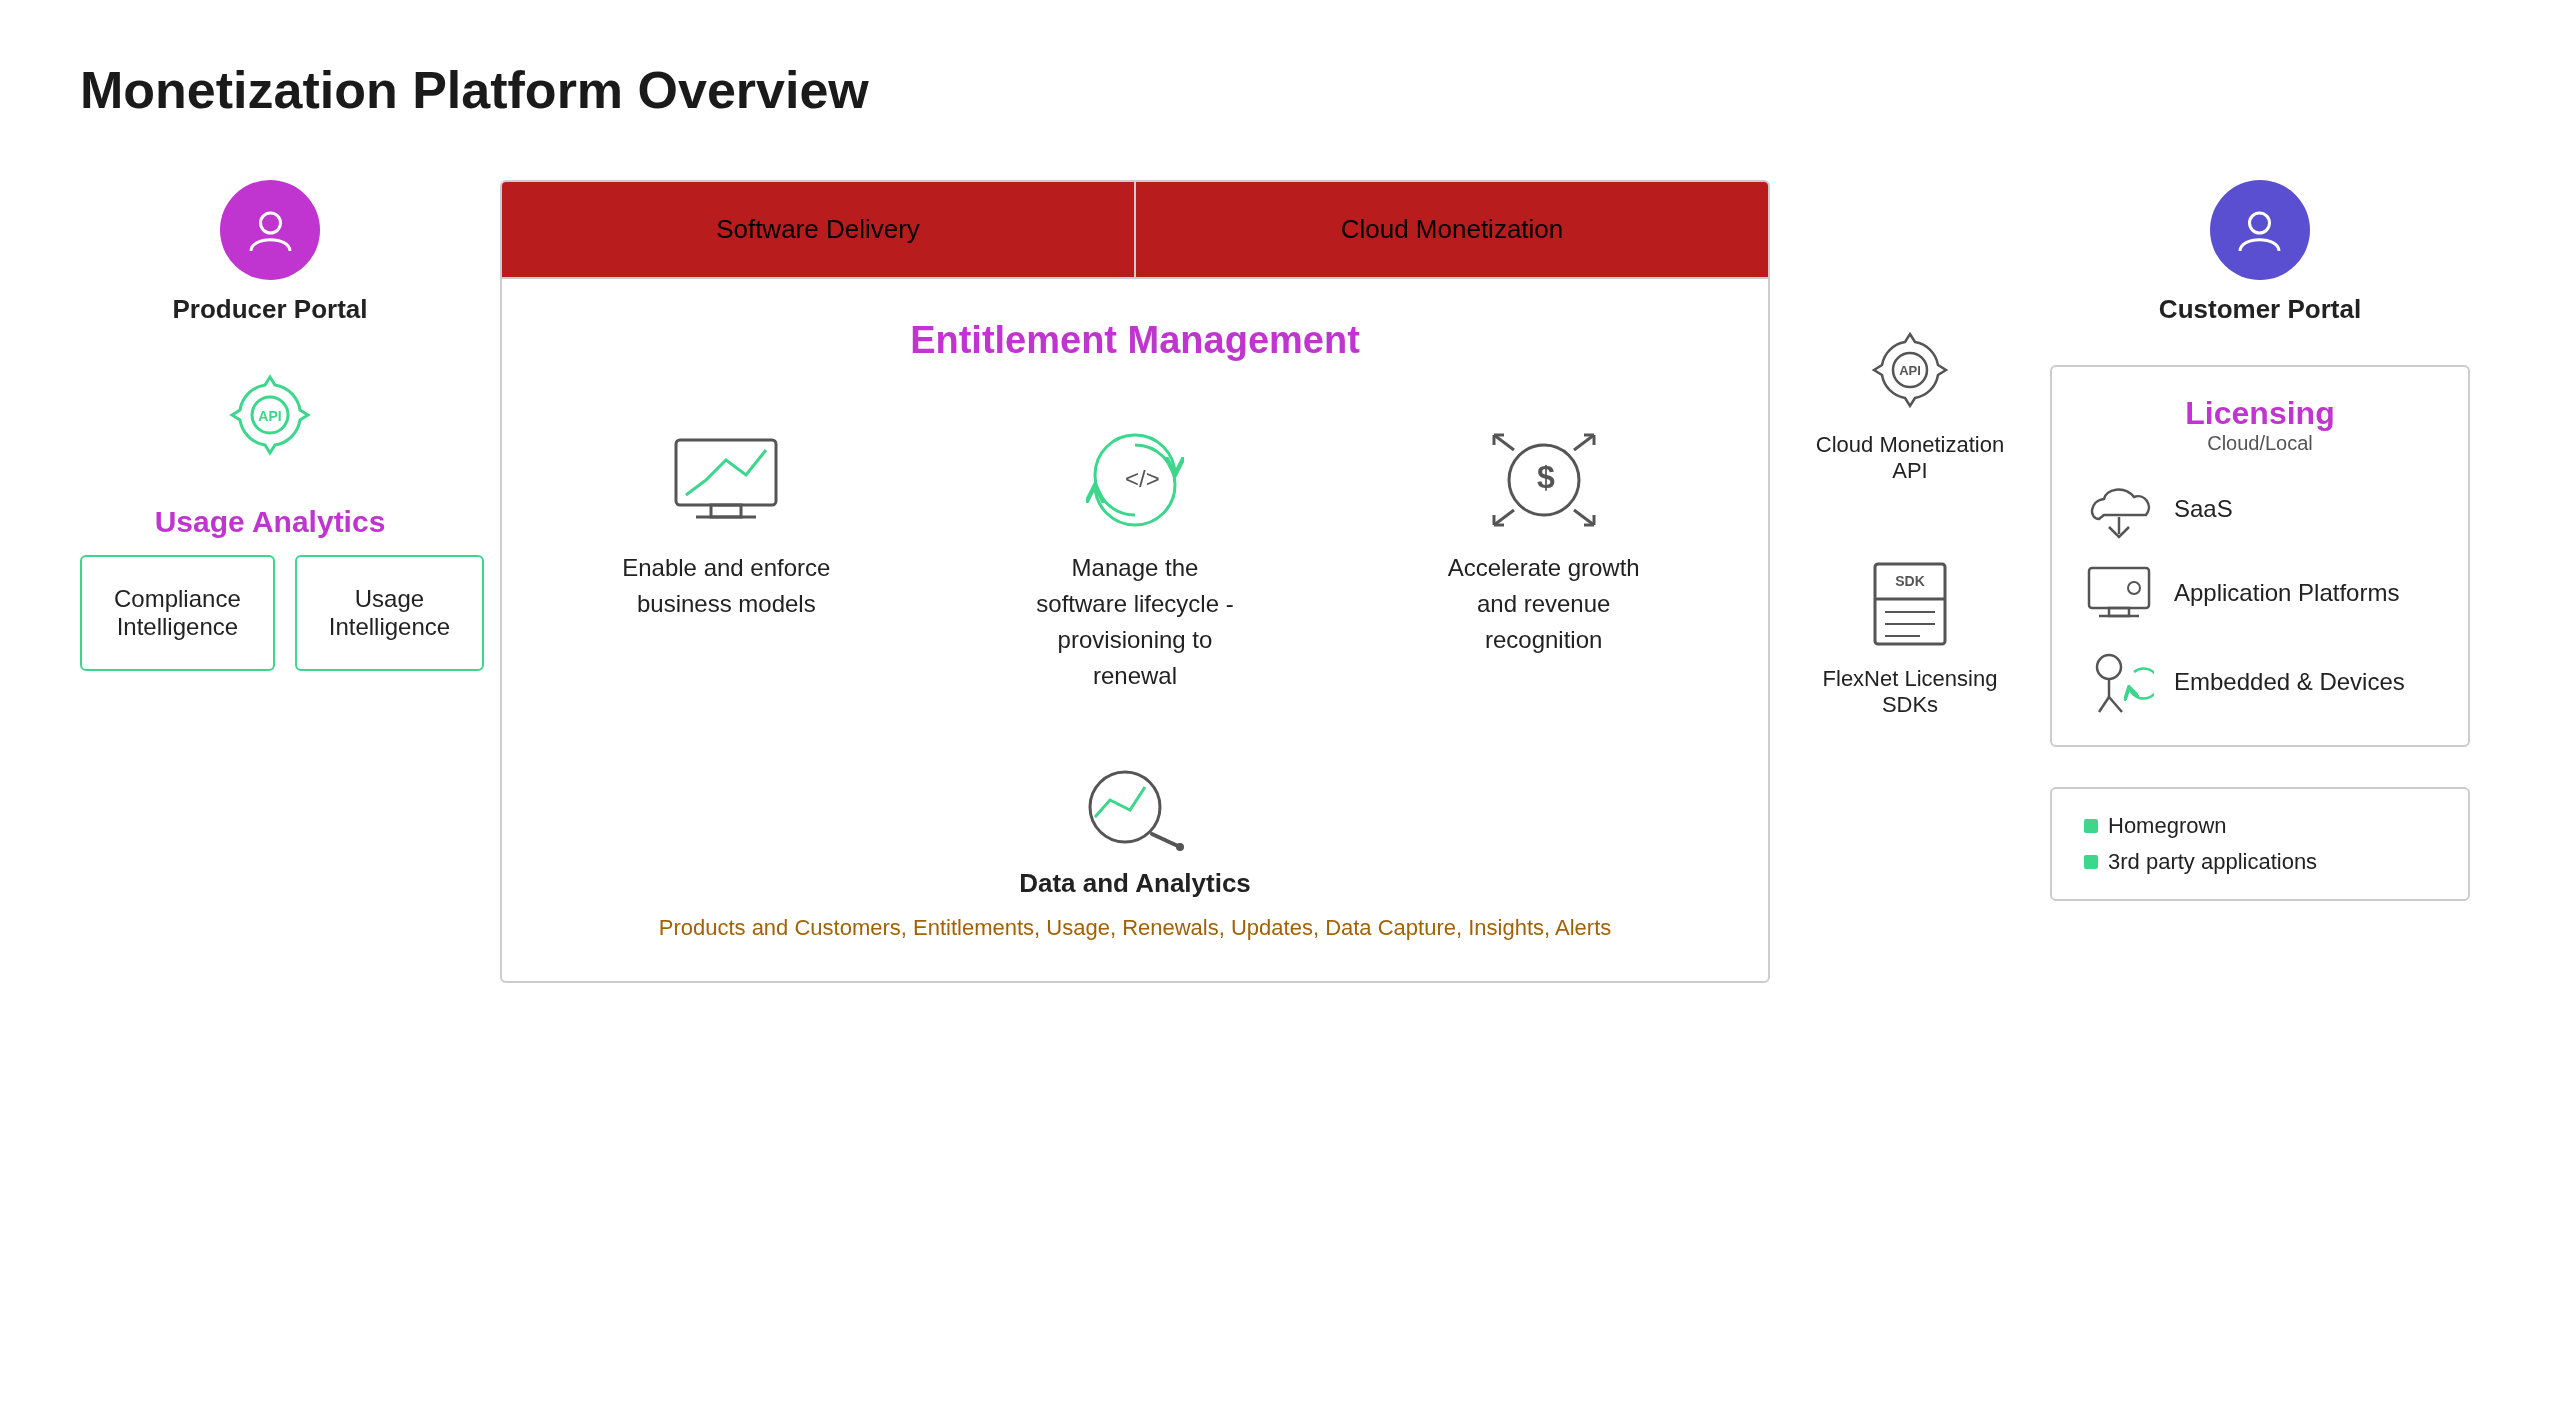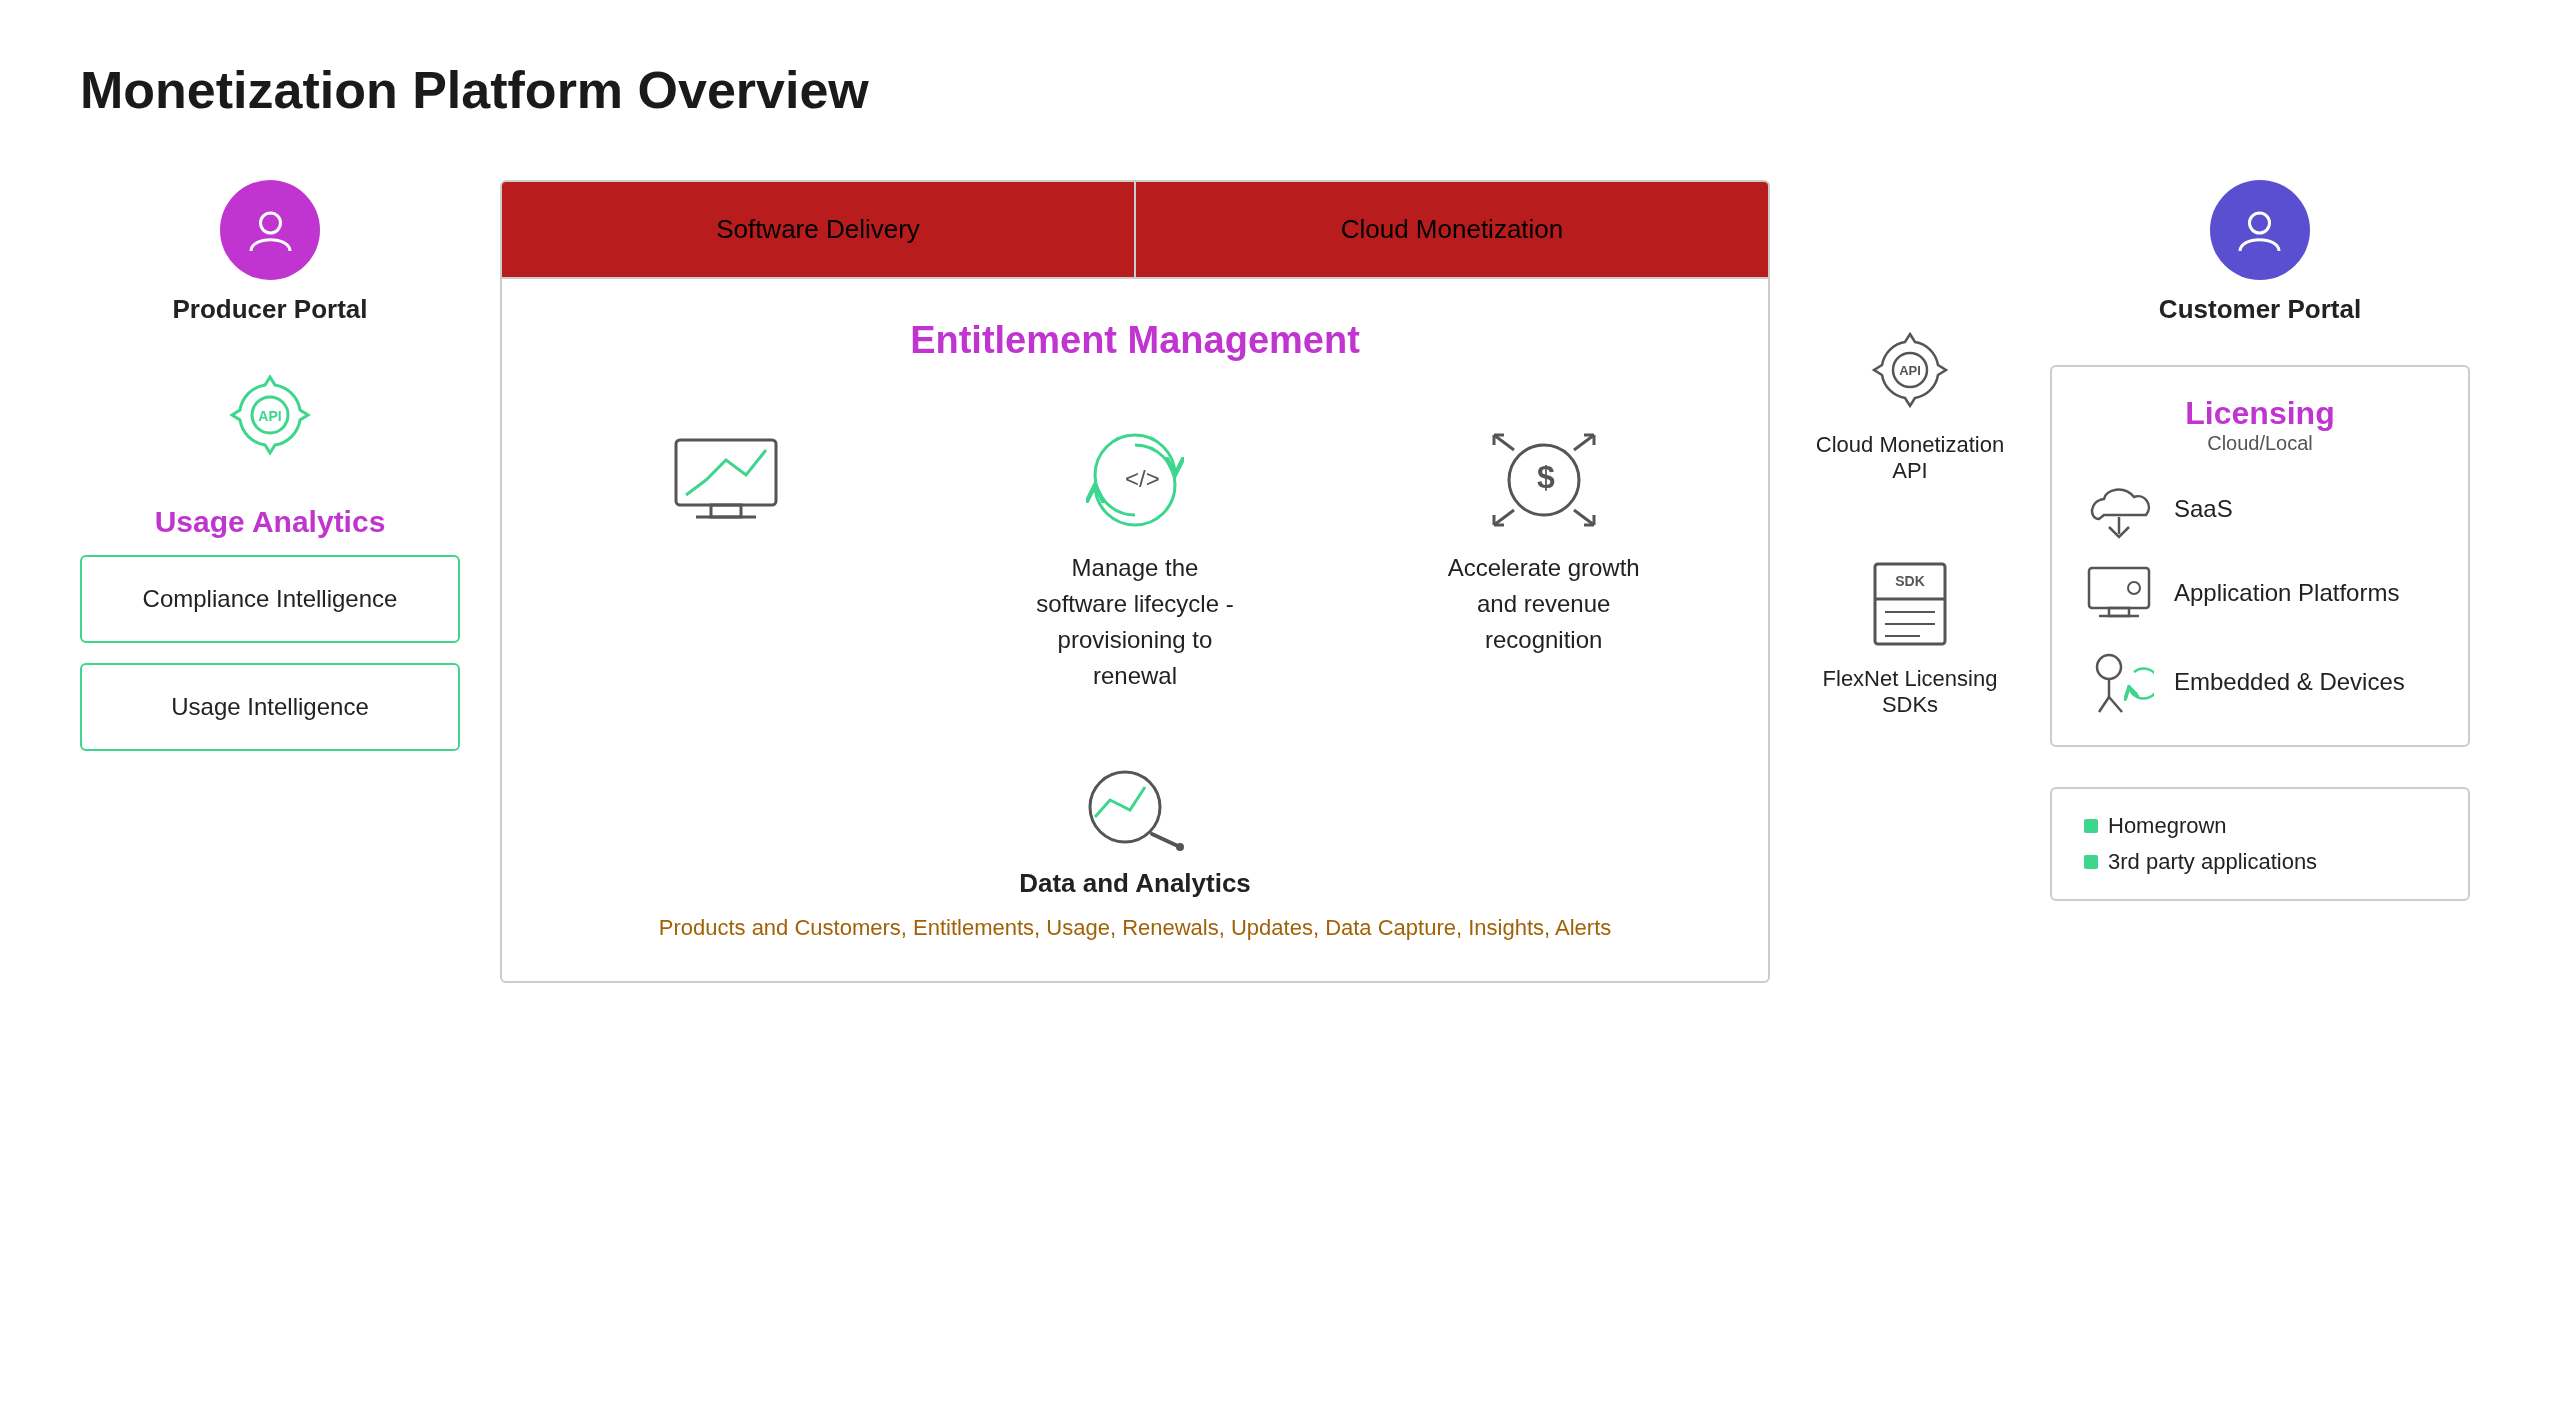--- a/index.html
+++ b/index.html
@@ -278,21 +278,21 @@
 
           <path d="M0,-38 L5,-30 A30,30 0 0,1 30,-5 L38,0 L30,5 A30,30 0 0,1 5,30 L0,38 L-5,30 A30,30 0 0,1 -30,5 L-38,0 L-30,-5 A30,30 0 0,1 -5,-30 Z" fill="none" stroke="#3dd68c" stroke-width="3"></path>
           <circle cx="0" cy="0" r="18" fill="none" stroke="#3dd68c" stroke-width="3"></circle>
           <text x="0" y="6" text-anchor="middle" font-size="14" font-weight="bold" fill="#3dd68c">API</text>
         </g>
       </svg>
     </div>
 
     <div style="width:100%">
       <div class="section-label-purple">Usage Analytics</div>
-      <div style="display:flex;flex-direction:column;gap:20px;align-items:flex-end;">
+      <div style="display:flex;flex-direction:row;gap:20px;align-items:flex-end;">
         <div class="box green-border" style="text-align:center;font-size:24px;">Compliance Intelligence</div>
         <div class="box green-border" style="text-align:center;font-size:24px;">Usage Intelligence</div>
       </div>
     </div>
 
   </div>
 
   <div class="center-col">
 
     <div class="tabs-row">
@@ -307,20 +307,21 @@
 
         <div class="em-item">
           <svg width="120" height="100" viewBox="0 0 120 100">
 
             <rect x="10" y="10" width="100" height="65" rx="4" fill="none" stroke="#555" stroke-width="3"></rect>
             <rect x="45" y="75" width="30" height="12" fill="none" stroke="#555" stroke-width="3"></rect>
             <line x1="30" y1="87" x2="90" y2="87" stroke="#555" stroke-width="3"></line>
 
             <polyline points="20,65 40,50 60,30 80,45 100,20" fill="none" stroke="#3dd68c" stroke-width="3"></polyline>
           </svg>
+          <div class="em-item-label">Enable and enforce business models</div>
         </div>
 
         <div class="em-item">
           <svg width="120" height="100" viewBox="0 0 120 100">
 
             <path d="M60,15 A40,40 0 1,1 20,55" fill="none" stroke="#3dd68c" stroke-width="3" marker-end="url(#arrowGreen1)"></path>
             <path d="M60,85 A40,40 0 1,1 100,45" fill="none" stroke="#3dd68c" stroke-width="3" marker-end="url(#arrowGreen2)"></path>
             <defs>
               <marker id="arrowGreen1" markerWidth="8" markerHeight="8" refX="6" refY="3" orient="auto">
                 <path d="M0,0 L6,3 L0,6" fill="none" stroke="#3dd68c" stroke-width="1.5"></path>

